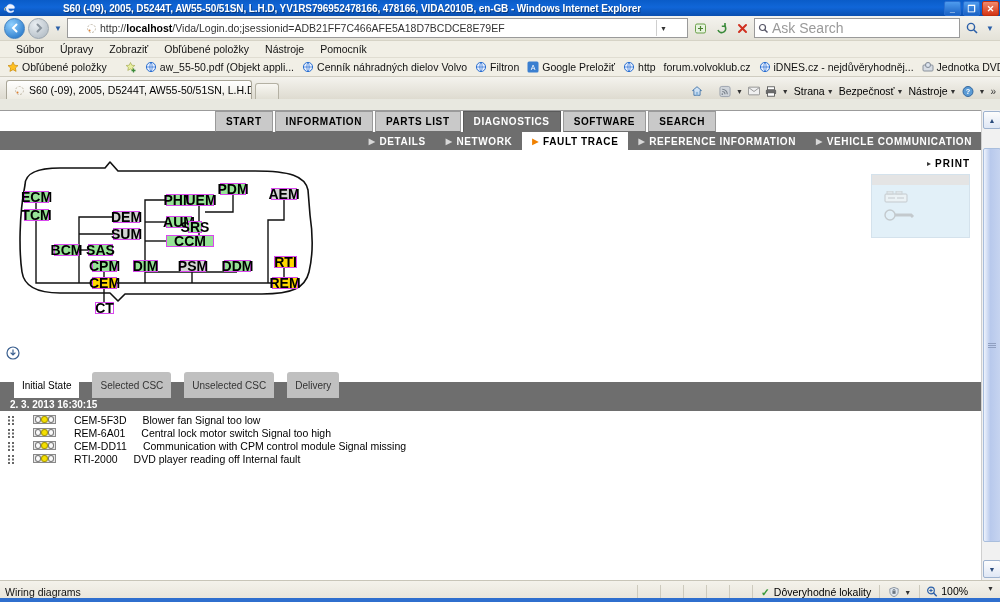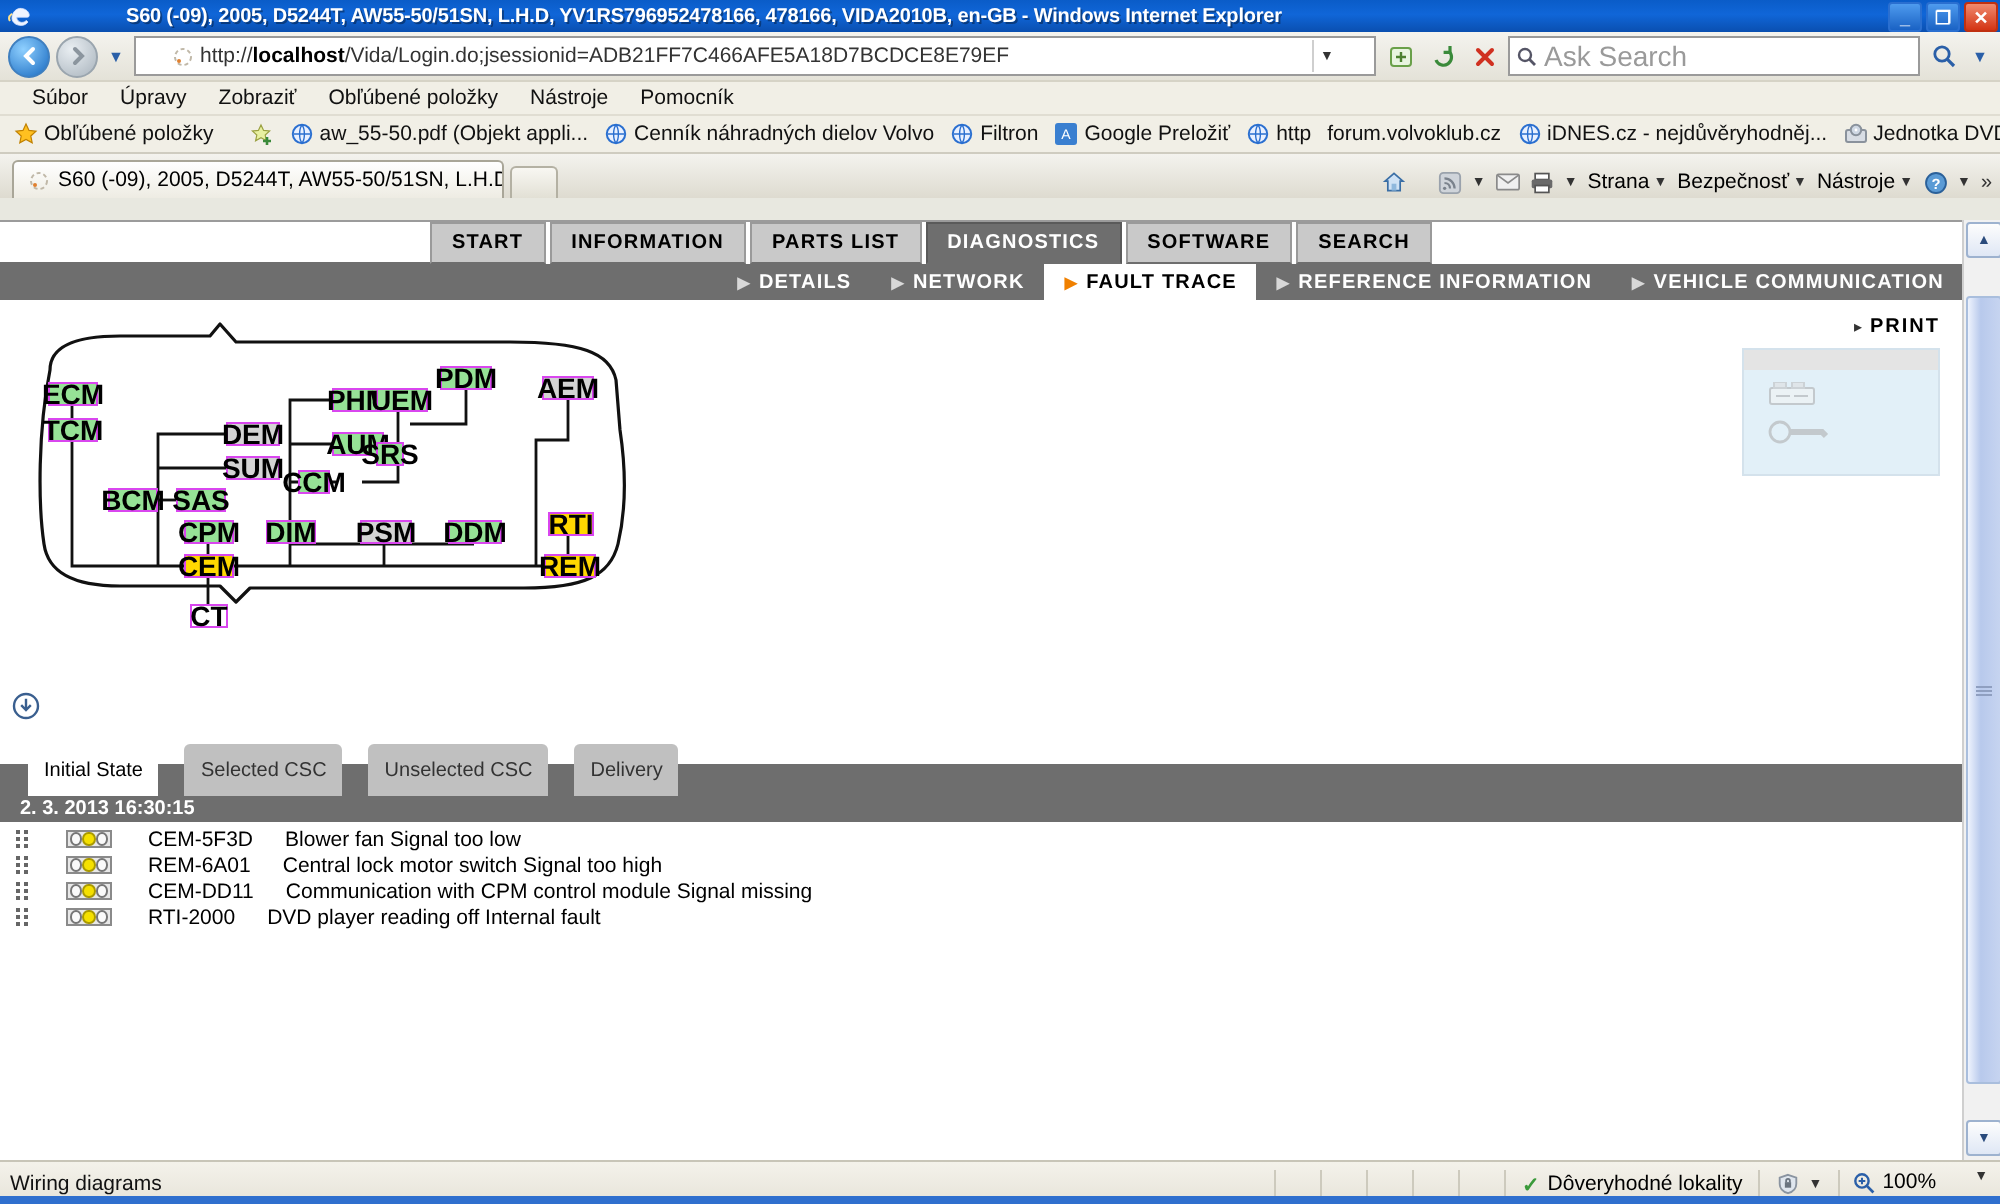--- a/index.html
+++ b/index.html
@@ -474,21 +474,21 @@
         <div class="node green" style="left:24px;top:49px;width:25px">TCM</div>
         <div class="node grey" style="left:113px;top:51px;width:27px">DEM</div>
         <div class="node grey" style="left:113px;top:68px;width:27px">SUM</div>
         <div class="node green" style="left:54px;top:84px;width:25px">BCM</div>
         <div class="node green" style="left:88px;top:84px;width:25px">SAS</div>
         <div class="node green" style="left:92px;top:100px;width:25px">CPM</div>
         <div class="node yellow" style="left:92px;top:117px;width:25px">CEM</div>
         <div class="node white" style="left:95px;top:142px;width:19px">CT</div>
         <div class="node green" style="left:166px;top:34px;width:26px">PHM</div>
         <div class="node green" style="left:166px;top:56px;width:26px">AUM</div>
-        <div class="node green" style="left:149px;top:75px;width:16px">CCM</div>
+        <div class="node green" style="left:166px;top:75px;width:48px">CCM</div>
         <div class="node green" style="left:133px;top:100px;width:25px">DIM</div>
         <div class="node grey" style="left:180px;top:100px;width:26px">PSM</div>
         <div class="node green" style="left:224px;top:100px;width:27px">DDM</div>
         <div class="node green" style="left:188px;top:34px;width:26px">UEM</div>
         <div class="node green" style="left:220px;top:23px;width:26px">PDM</div>
         <div class="node green" style="left:188px;top:61px;width:14px">SRS</div>
         <div class="node grey" style="left:271px;top:28px;width:26px">AEM</div>
         <div class="node yellow" style="left:274px;top:96px;width:23px">RTI</div>
         <div class="node yellow" style="left:272px;top:117px;width:26px">REM</div>
       </div>

